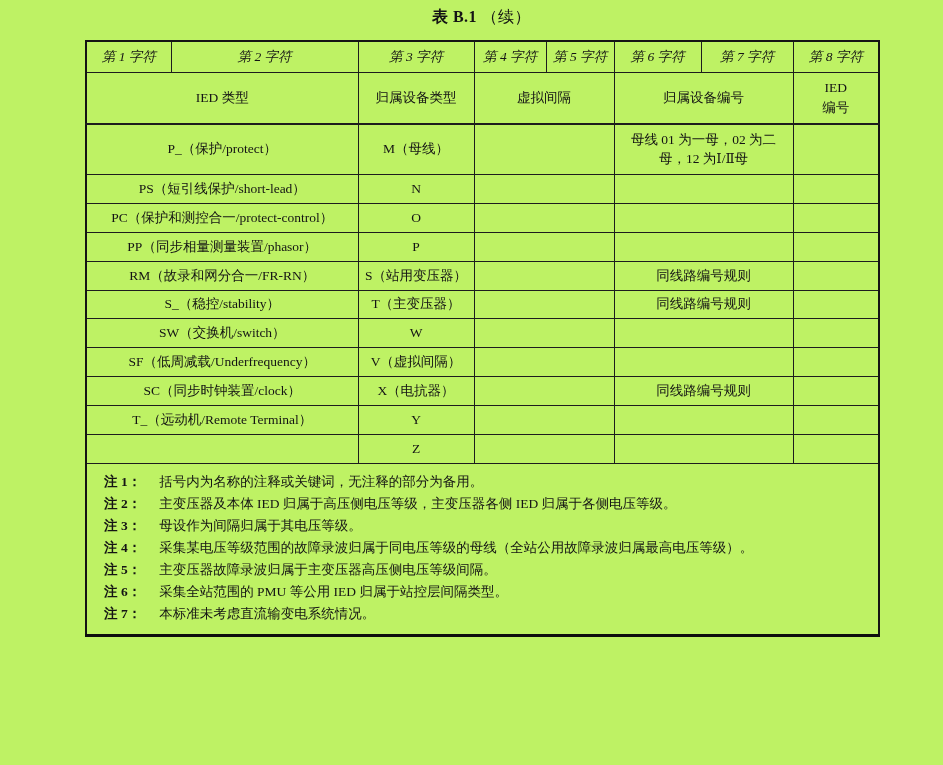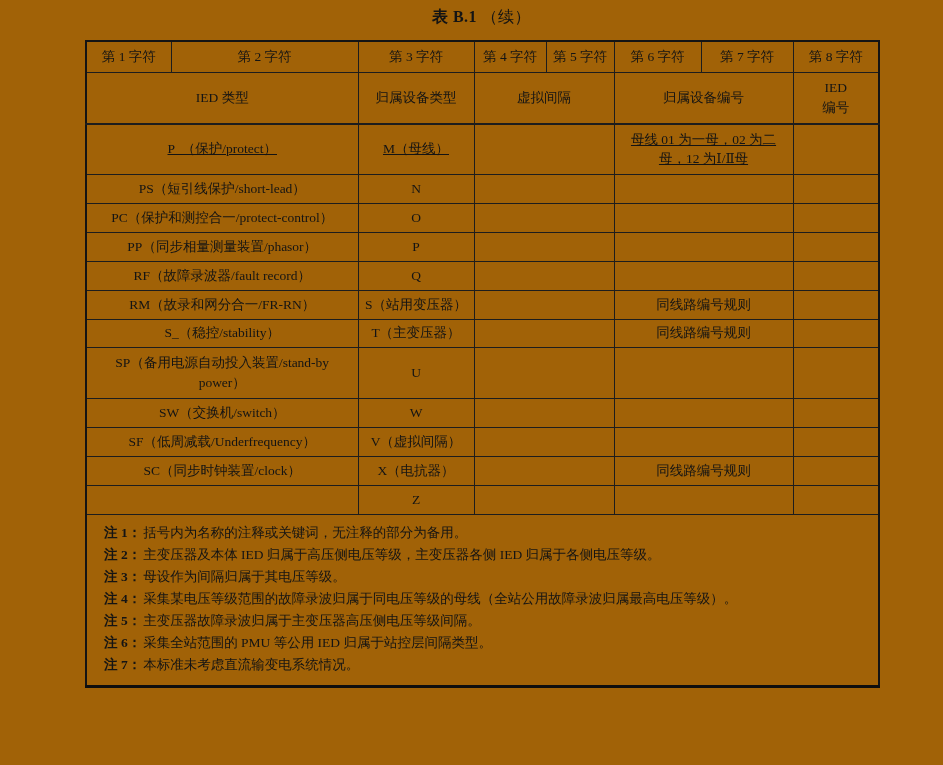--- a/index.html
+++ b/index.html
@@ -11,21 +11,21 @@
     width: 943px;
     height: 765px;
     position: relative;
     font-family: "Liberation Serif", "DejaVu Serif", serif;
     color: #141414;
     overflow: hidden;
   }
   .page {
     position: absolute;
     inset: 0;
-    background: #a16207;
+    background: #bef264;
   }
   .doc-title {
     position: absolute;
     top: 7px;
     left: 85px;
     width: 793px;
     text-align: center;
     font-size: 16px;
     letter-spacing: 0.5px;
   }
@@ -44,45 +44,45 @@
   .tbl th, .tbl td {
     border: 1px solid #1d1d1d;
     font-size: 13.5px;
     font-weight: normal;
     text-align: center;
     vertical-align: middle;
     padding: 1px 4px;
     line-height: 1.45;
     overflow: hidden;
   }
-  .tbl thead tr.hdr-chars th { height: 28px; }
+  .tbl thead tr.hdr-chars th { height: 28px; font-style: italic; }
   .tbl thead tr.hdr-groups th { height: 48px; border-bottom-width: 2px; }
   .pre-wrap { white-space: pre-line; }
 
-  tr.rh50 { height: 50px; text-decoration: underline; }
+  tr.rh50 { height: 50px; }
   tr.rh29 { height: 29px; }
   tr.rh28 { height: 28px; }
   tr.rh55 { height: 55px; }
   tr.rh51 { height: 51px; }
 
   tr.notes-row td {
     height: 158px;
     text-align: left;
     vertical-align: top;
     padding: 7px 10px 5px 17px;
     border-bottom: 3px solid #0e0e0e;
   }
   .note-line {
     font-size: 13.5px;
     line-height: 22px;
     white-space: nowrap;
   }
   .note-label {
     font-weight: bold;
-    margin-right: 2px;
+    margin-right: 18px;
   }
 </style>
 </head>
 <body>
 
 <div class="page">
 
   <div class="doc-title">
     <span class="t-main">表 B.1</span>
     <span class="t-suffix">（续）</span>
@@ -142,66 +142,59 @@
         <td></td>
       </tr>
       <tr class="rh29">
         <td colspan="2">PP（同步相量测量装置/phasor）</td>
         <td>P</td>
         <td colspan="2"></td>
         <td colspan="2"></td>
         <td></td>
       </tr>
       <tr class="rh29">
-        <td colspan="2">RF（故障录波器/fault record）</td>
-        <td>Q</td>
-        <td colspan="2"></td>
-        <td colspan="2"></td>
-        <td></td>
-      </tr>
-      <tr class="rh29">
         <td colspan="2">RM（故录和网分合一/FR-RN）</td>
         <td>S（站用变压器）</td>
         <td colspan="2"></td>
         <td colspan="2">同线路编号规则</td>
         <td></td>
       </tr>
       <tr class="rh28">
         <td colspan="2">S_（稳控/stability）</td>
         <td>T（主变压器）</td>
         <td colspan="2"></td>
         <td colspan="2">同线路编号规则</td>
         <td></td>
       </tr>
-      <tr class="rh51">
-        <td colspan="2">SP（备用电源自动投入装置/stand-by power）</td>
-        <td>U</td>
-        <td colspan="2"></td>
-        <td colspan="2"></td>
-        <td></td>
-      </tr>
       <tr class="rh29">
         <td colspan="2">SW（交换机/switch）</td>
         <td>W</td>
         <td colspan="2"></td>
         <td colspan="2"></td>
         <td></td>
       </tr>
       <tr class="rh29">
         <td colspan="2">SF（低周减载/Underfrequency）</td>
         <td>V（虚拟间隔）</td>
         <td colspan="2"></td>
         <td colspan="2"></td>
         <td></td>
       </tr>
       <tr class="rh29">
         <td colspan="2">SC（同步时钟装置/clock）</td>
         <td>X（电抗器）</td>
         <td colspan="2"></td>
         <td colspan="2">同线路编号规则</td>
+        <td></td>
+      </tr>
+      <tr class="rh29">
+        <td colspan="2">T_（远动机/Remote Terminal）</td>
+        <td>Y</td>
+        <td colspan="2"></td>
+        <td colspan="2"></td>
         <td></td>
       </tr>
       <tr class="rh29">
         <td colspan="2"></td>
         <td>Z</td>
         <td colspan="2"></td>
         <td colspan="2"></td>
         <td></td>
       </tr>
       <tr class="notes-row">

